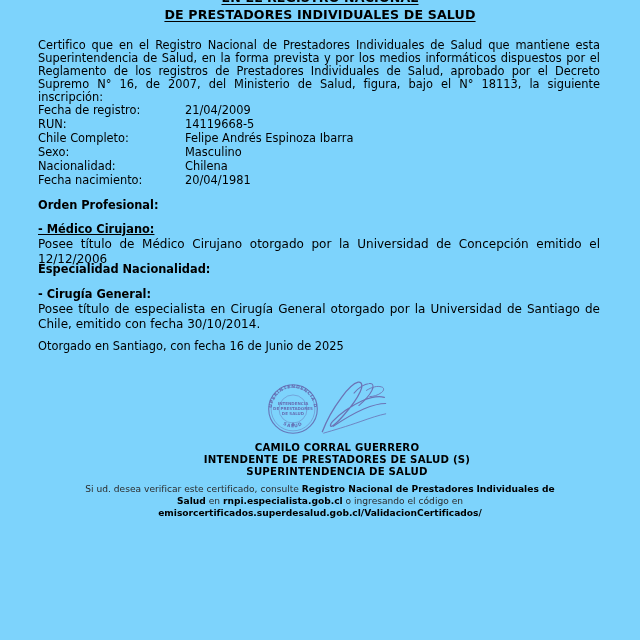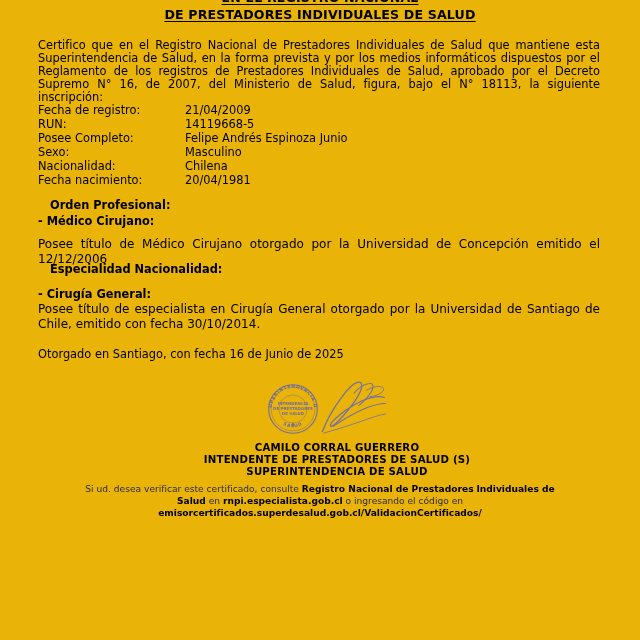--- a/index.html
+++ b/index.html
@@ -17,21 +17,21 @@
     color: #000000;
     -webkit-font-smoothing: antialiased;
   }
 
   .page {
     position: absolute;
     left: 0;
     top: 0;
     width: 640px;
     height: 640px;
-    background: #eab308;
+    background: #7dd3fc;
   }
 
   
   .title-block {
     position: absolute;
     left: 0;
     top: -11px;
     width: 640px;
     text-align: center;
   }
@@ -74,21 +74,20 @@
   }
   .fields td.lbl { width: 147px; }
 
   
   .sec-heading {
     position: absolute;
     left: 38px;
     font-size: 11.4px;
     font-weight: bold;
     line-height: 15px;
-    margin-left: 12px;
   }
   .sub-heading {
     position: absolute;
     left: 38px;
     font-size: 11.4px;
     font-weight: bold;
     line-height: 15px;
   }
   .sec-body {
     position: absolute;
@@ -100,26 +99,26 @@
     text-justify: inter-word;
   }
   .plain-line {
     position: absolute;
     left: 38px;
     font-size: 11.4px;
     line-height: 15px;
   }
 
   #orden-heading       { top: 198px; }
-  #medico-subheading   { top: 214px; }
+  #medico-subheading   { top: 222px; text-decoration: underline; }
   #medico-body         { top: 237px; }
   #especialidad-heading{ top: 262px; }
   #cirugia-subheading  { top: 287px; }
   #cirugia-body        { top: 302px; width: 562px; }
-  #otorgado-line       { top: 339px; margin-top: 8px; }
+  #otorgado-line       { top: 339px; }
 
   
   .sigzone {
     position: absolute;
     left: 0;
     top: 378px;
     width: 640px;
     height: 64px;
   }
   .seal {
@@ -179,22 +178,22 @@
     <tbody>
       <tr>
         <td class="lbl">Fecha de registro:</td>
         <td class="val">21/04/2009</td>
       </tr>
       <tr>
         <td class="lbl">RUN:</td>
         <td class="val">14119668-5</td>
       </tr>
       <tr>
-        <td class="lbl">Posee Completo:</td>
-        <td class="val">Felipe Andrés Espinoza Junio</td>
+        <td class="lbl">Chile Completo:</td>
+        <td class="val">Felipe Andrés Espinoza Ibarra</td>
       </tr>
       <tr>
         <td class="lbl">Sexo:</td>
         <td class="val">Masculino</td>
       </tr>
       <tr>
         <td class="lbl">Nacionalidad:</td>
         <td class="val">Chilena</td>
       </tr>
       <tr>

